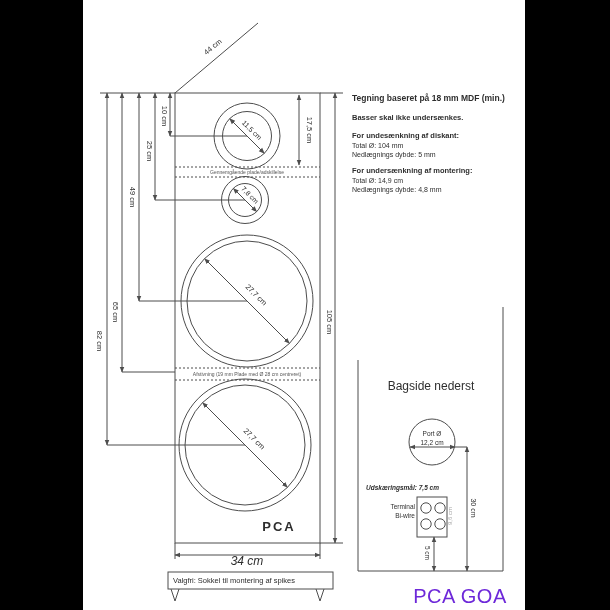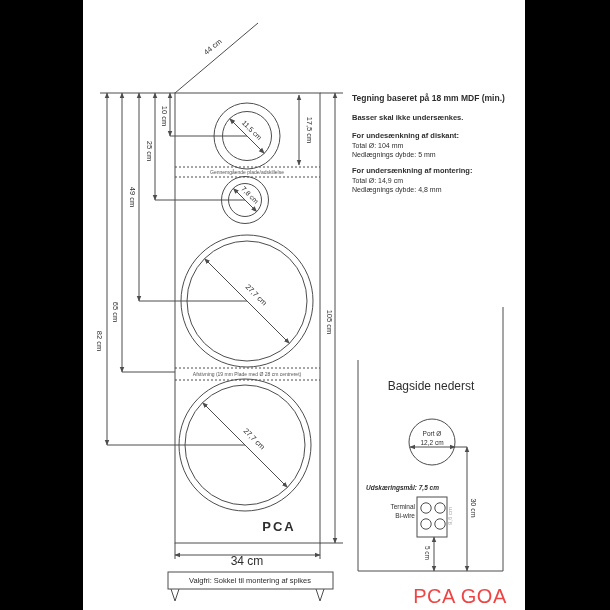--- a/index.html
+++ b/index.html
@@ -20,21 +20,21 @@
   .fs5{font-size:5px;color:#555;}
   .fs6{font-size:6px;}
   .fs65{font-size:6.5px;}
   .fs7{font-size:7px;}
   .fs75{font-size:7.5px;}
   .fs8{font-size:12px;}
   .fs85{font-size:8.5px;}
   .b{font-weight:bold;}
   .muted{color:#a8a8a8;}
   .logo{font-size:13px;font-weight:bold;letter-spacing:2px;}
-  .model{font-size:20px;letter-spacing:0.5px;color:#ef4444;}
+  .model{font-size:20px;letter-spacing:0.5px;color:#6d28d9;}
   .cutout-note{font-style:italic;font-weight:bold;}
   .right-align{text-align:right;}
 </style>
 </head>
 <body>
 
 <div id="stage">
 
   <div class="sidebar" id="bar-left"></div>
   <div class="sidebar" id="bar-right"></div>
@@ -132,31 +132,31 @@
   </svg>
 
   <div class="lbl rotm40 fs75" style="left:213px;top:47px;">44 cm</div>
   <div class="lbl rot90 fs75" style="left:164px;top:116px;">10 cm</div>
   <div class="lbl rot90 fs75" style="left:149px;top:151px;">25 cm</div>
   <div class="lbl rot90 fs75" style="left:132px;top:197px;">49 cm</div>
   <div class="lbl rot90 fs75" style="left:115px;top:312px;">65 cm</div>
   <div class="lbl rot90 fs75" style="left:99px;top:341px;">82 cm</div>
   <div class="lbl rot90 fs75" style="left:309px;top:130px;">17,5 cm</div>
   <div class="lbl rot90 fs75" style="left:329px;top:322px;">105 cm</div>
-  <div class="lbl ctr fs8" style="left:247px;top:561px;">34 cm</div>
+  <div class="lbl ctr fs8" style="left:247px;top:561px;font-style:italic;">34 cm</div>
 
   <div class="lbl rot45 fs7" style="left:252px;top:130px;">11,5 cm</div>
   <div class="lbl rot45 fs7" style="left:250px;top:195px;">7,8 cm</div>
   <div class="lbl rot45 fs75" style="left:256px;top:295px;">27,7 cm</div>
   <div class="lbl rot45 fs75" style="left:254px;top:439px;">27,7 cm</div>
 
   <div class="lbl ctr fs5" style="left:247px;top:172px;">Gennemgående plade/adskillelse</div>
   <div class="lbl ctr fs5" style="left:247px;top:374px;">Afstivning (19 mm Plade med Ø 28 cm centreret)</div>
   <div class="lbl ctr logo" style="left:247px;top:526px;margin-left:32px;">PCA</div>
-  <div class="lbl ctr fs75" style="left:250px;top:581px;">Valgfri: Sokkel til montering af spikes</div>
+  <div class="lbl ctr fs75" style="left:234px;top:581px;">Valgfri: Sokkel til montering af spikes</div>
 
   <div class="lbl fs85 b" style="left:352px;top:94px;">Tegning baseret på 18 mm MDF (min.)</div>
   <div class="lbl fs75 b" style="left:352px;top:114px;">Basser skal ikke undersænkes.</div>
   <div class="lbl fs75 b" style="left:352px;top:132px;">For undesænkning af diskant:</div>
   <div class="lbl fs7" style="left:352px;top:142px;">Total Ø: 104 mm</div>
   <div class="lbl fs7" style="left:352px;top:151px;">Nedlægnings dybde: 5 mm</div>
   <div class="lbl fs75 b" style="left:352px;top:167px;">For undersænkning af montering:</div>
   <div class="lbl fs7" style="left:352px;top:177px;">Total Ø: 14,9 cm</div>
   <div class="lbl fs7" style="left:352px;top:186px;">Nedlægnings dybde: 4,8 mm</div>
 

